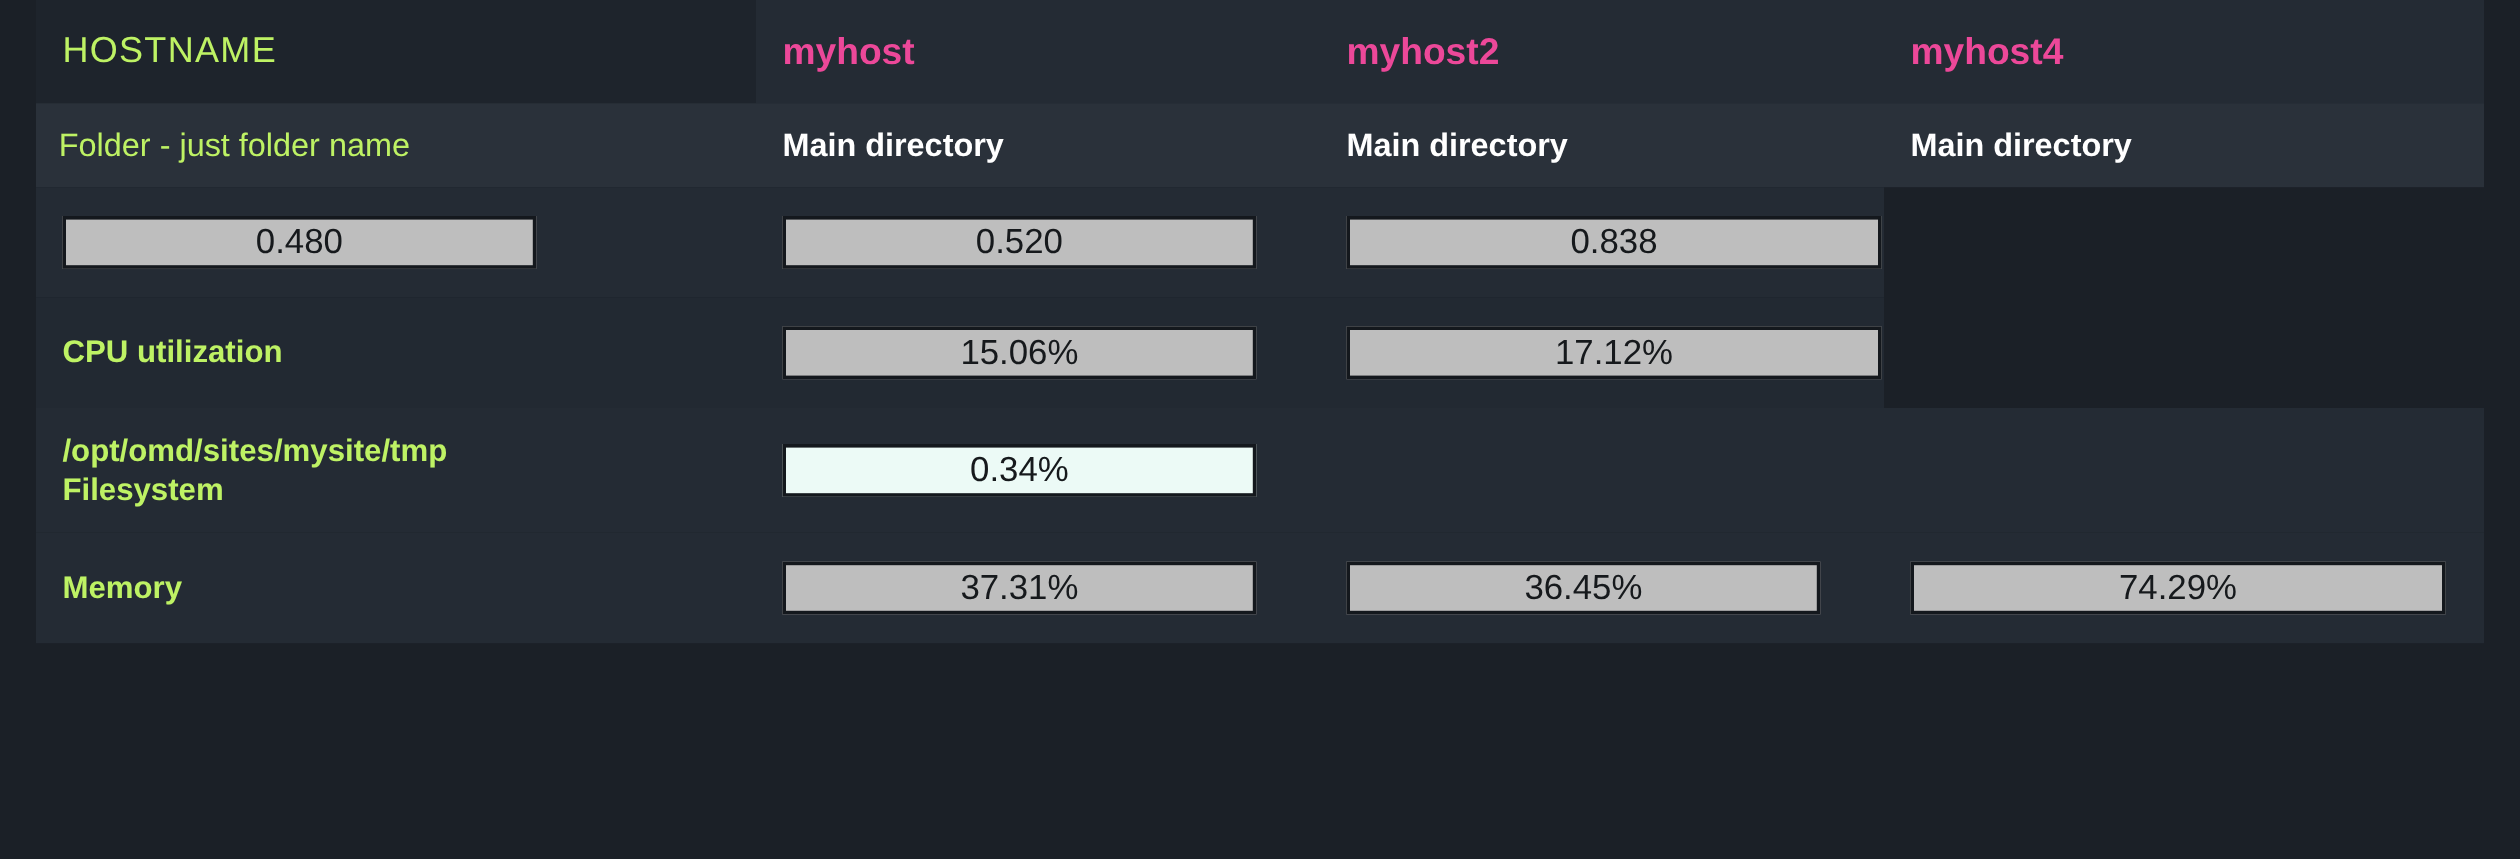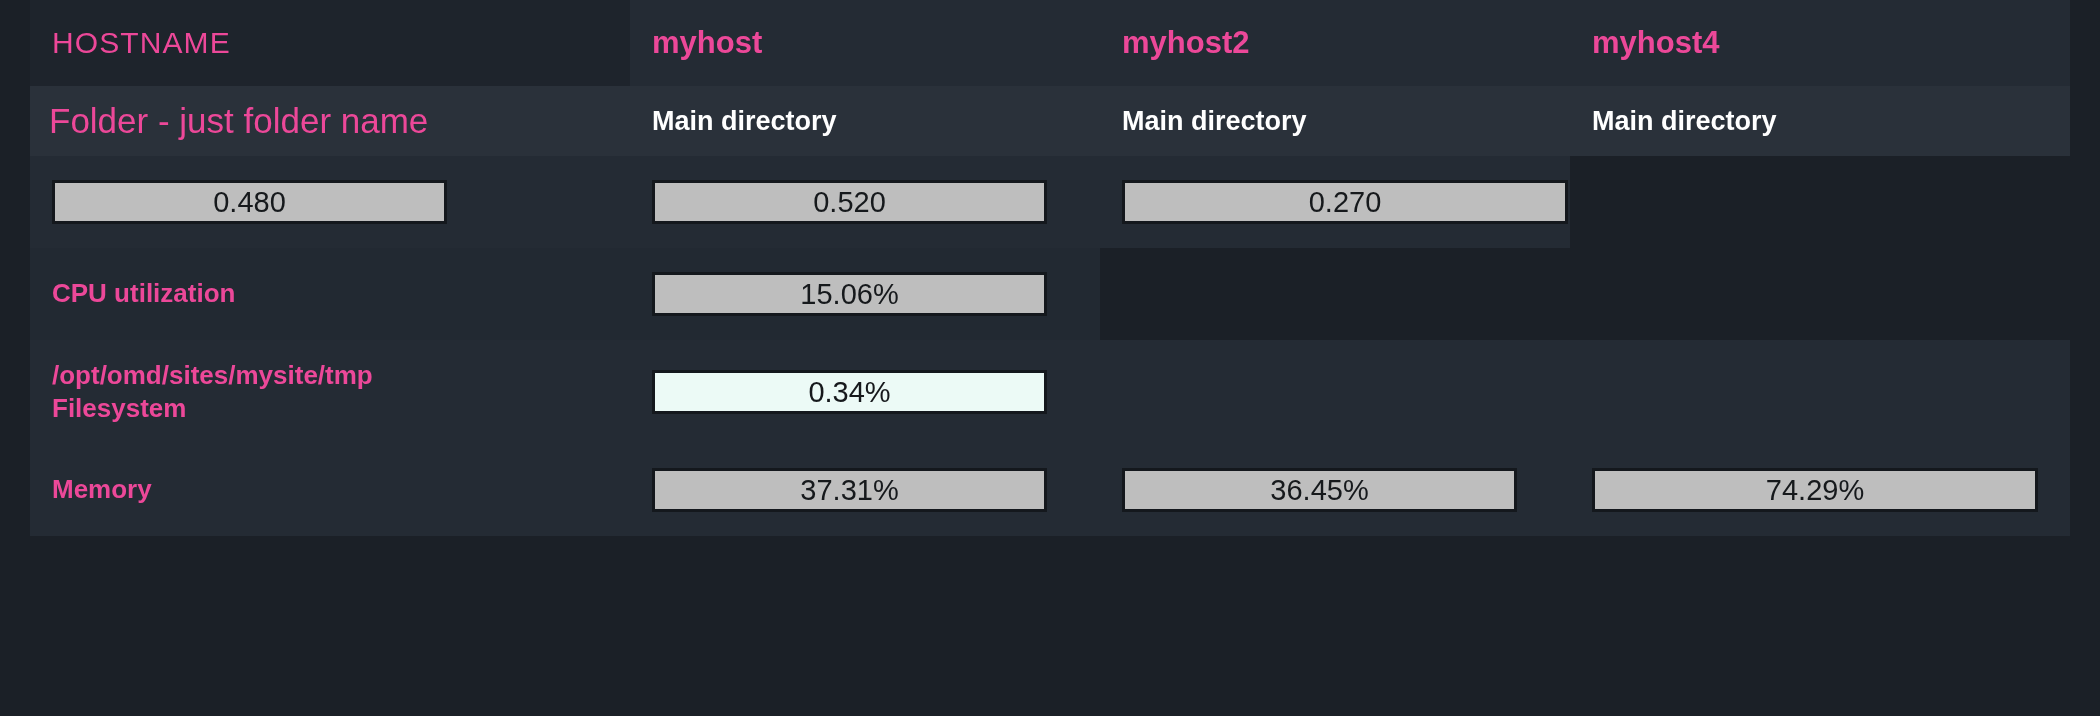--- a/index.html
+++ b/index.html
@@ -29,21 +29,21 @@
   }
 
   
   .row {
     display: grid;
     grid-template-columns: 600px 470px 470px 500px;
     width: 100%;
   }
 
   .cell-label {
-    color: #ec4899;
+    color: #bef264;
     padding-left: 22px;
     display: flex;
     flex-direction: column;
     justify-content: center;
     box-sizing: border-box;
   }
 
   .cell-value {
     display: flex;
     align-items: center;
@@ -92,21 +92,21 @@
     background: #8b9199;
     border-radius: 1px;
   }
   .hamburger-icon i:nth-child(1) { width: 34px; }
   .hamburger-icon i:nth-child(2) { width: 34px; }
   .hamburger-icon i:nth-child(3) { width: 30px; }
 
   
   .row-folder { height: 70px; }
   .row-folder .cell-label {
-    font-size: 35px;
+    font-size: 27px;
     background: #2a313a;
     padding-left: 19px;
   }
   .row-folder .cell-value {
     background: #2a313a;
     font-size: 27px;
     font-weight: bold;
     color: #ffffff;
     padding-left: 22px;
   }
@@ -218,37 +218,47 @@
               <span style="width: 26%; background: rgb(76, 188, 212);"></span>
             </div>
           <div class="perf-label">0.520</div>
         </div>
       </div>
       <div class="cell-value">
         <div class="perf col3">
           <div class="segs">
               <span style="width: 24.5%; background: rgb(76, 188, 212);"></span>
             </div>
-          <div class="perf-label">0.270</div>
+          <div class="perf-label">0.838</div>
         </div>
       </div>
     </div>
 
     <div class="row row-metric alt">
       <div class="cell-label">
         <span>CPU utilization</span>
       </div>
       <div class="cell-value">
         <div class="perf col1">
           <div class="segs">
               <span style="width: 11.8%; background: rgb(138, 216, 115);"></span>
               <span style="width: 5.3%; background: rgb(198, 111, 63);"></span>
               <span style="width: 2.1%; background: rgb(59, 162, 176);"></span>
             </div>
           <div class="perf-label">15.06%</div>
+        </div>
+      </div>
+      <div class="cell-value">
+        <div class="perf col3">
+          <div class="segs">
+              <span style="width: 9.8%; background: rgb(138, 216, 115);"></span>
+              <span style="width: 6.4%; background: rgb(198, 111, 63);"></span>
+              <span style="width: 2%; background: rgb(59, 162, 176);"></span>
+            </div>
+          <div class="perf-label">17.12%</div>
         </div>
       </div>
     </div>
 
     <div class="row row-metric tall">
       <div class="cell-label">
         <span>/opt/omd/sites/mysite/tmp</span>
         <span>Filesystem</span>
       </div>
       <div class="cell-value">

